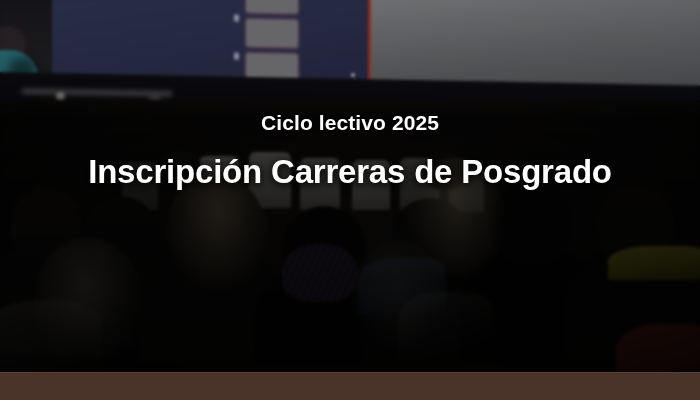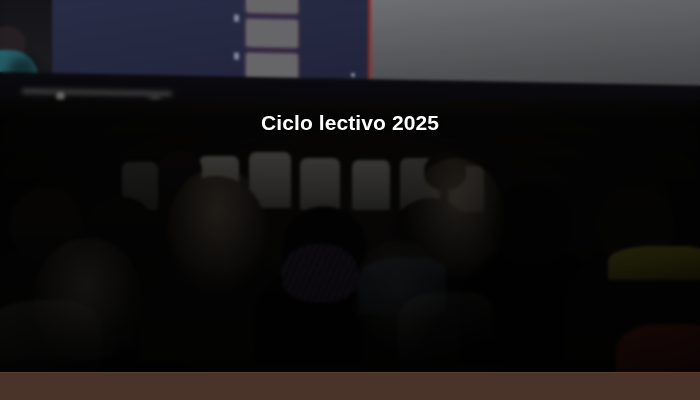--- a/index.html
+++ b/index.html
@@ -425,20 +425,21 @@
     <div class="shoulder-yellow"></div>
     <div class="shoulder-red"></div>
 
     <div class="blur-soft"></div>
     <div class="dark-wash"></div>
   </div>
 
   <div class="text-layer">
     <div class="eyebrow">Ciclo lectivo 2025</div>
     <div class="headline">
+      <div>Inscripción Carreras de Posgrado</div>
     </div>
   </div>
 
   <div class="bottom-bar">
     <div class="bottom-bar-topline"></div>
   </div>
 
 </div>
 
 </body></html>

